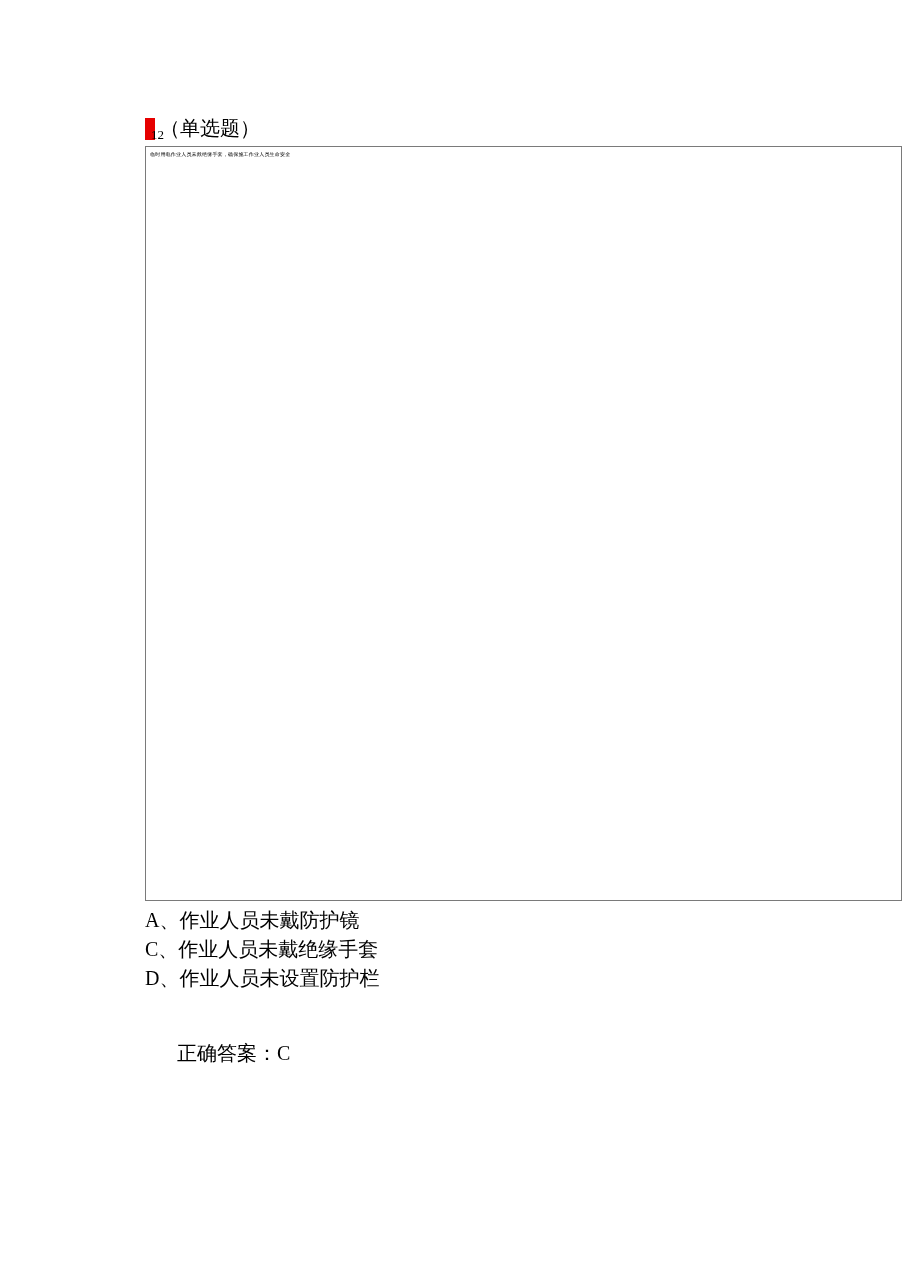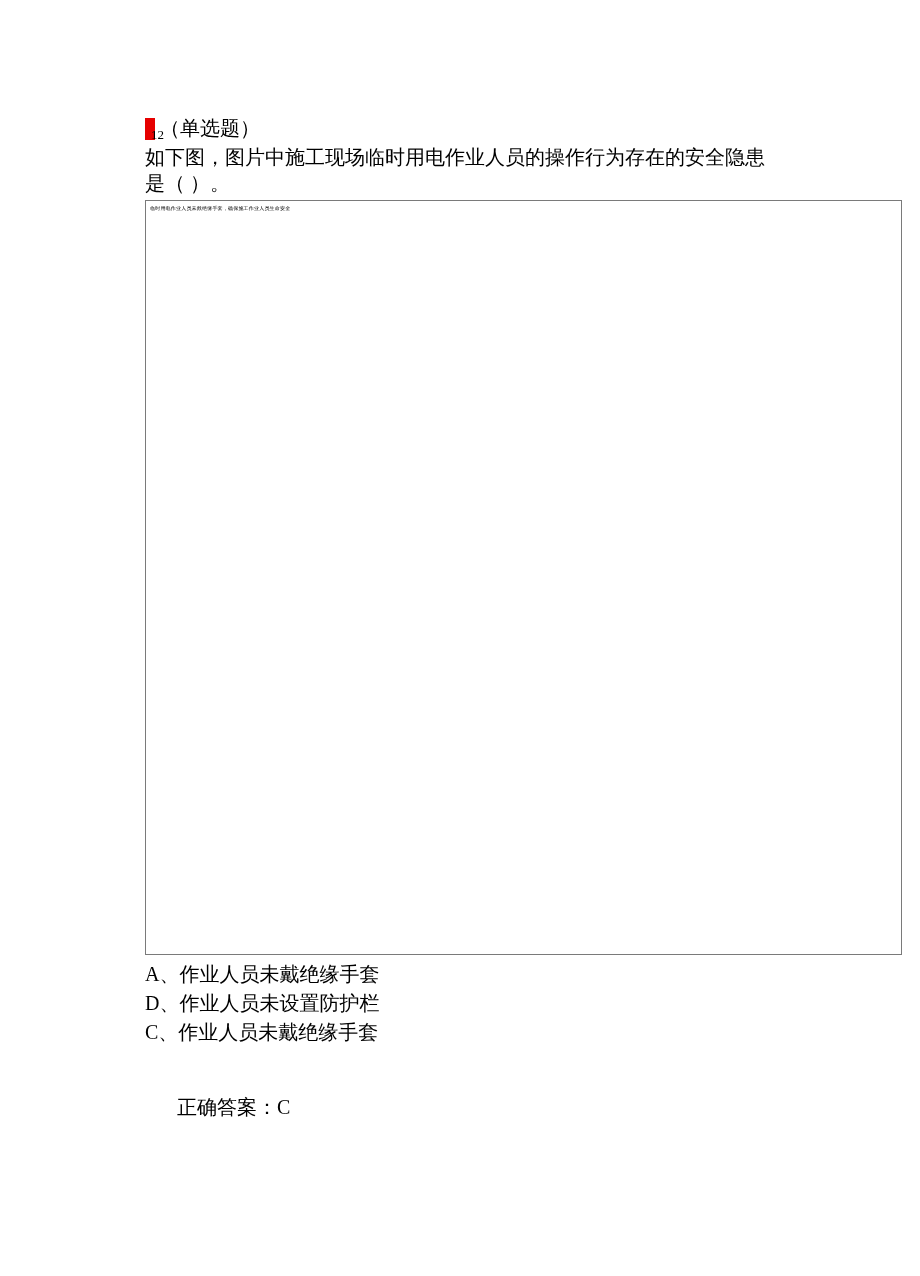--- a/index.html
+++ b/index.html
@@ -76,23 +76,22 @@
   </style>
 </head>
 <body>
 
 <div class="content">
   <div class="question-header">
     <div class="red-marker"></div>
     <span class="question-number">12</span>
     <span class="question-type">（单选题）</span>
   </div>
-  <div class="question-text">如下图，图片中施工现场临时用电作业人员的操作行为存在的安全隐患是（ ）。</div>
   <div class="image-placeholder">
     <div class="image-badge">临时用电作业人员未戴绝缘手套，确保施工作业人员生命安全</div>
   </div>
   <div class="options">
-    <div>A、作业人员未戴绝缘手套</div>
+    <div>A、作业人员未戴防护镜</div>
+    <div>C、作业人员未戴绝缘手套</div>
     <div>D、作业人员未设置防护栏</div>
-    <div>C、作业人员未戴绝缘手套</div>
   </div>
   <div class="answer">正确答案：C</div>
 </div>
 
 </body></html>

